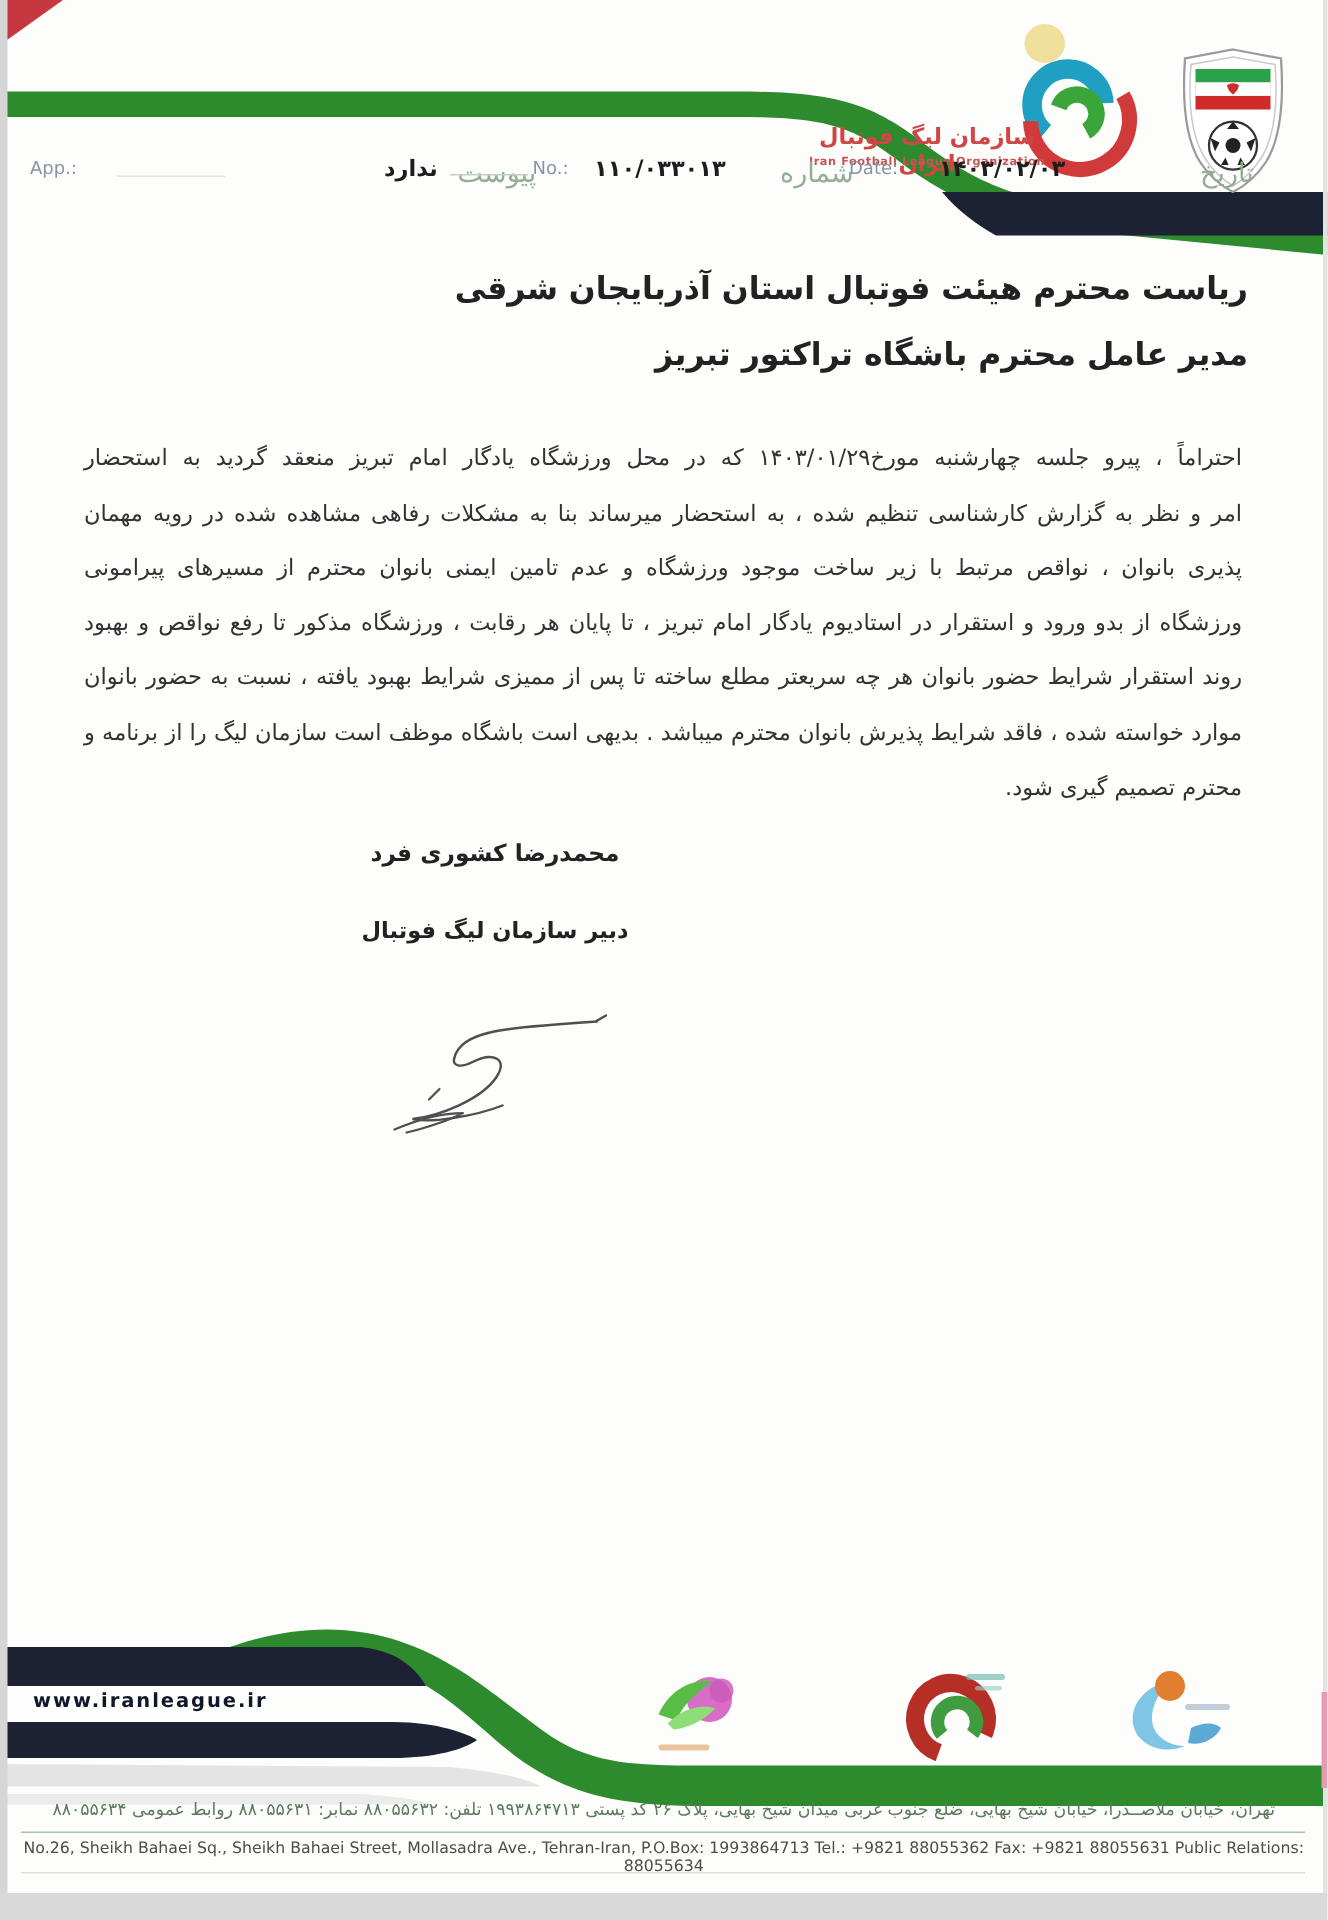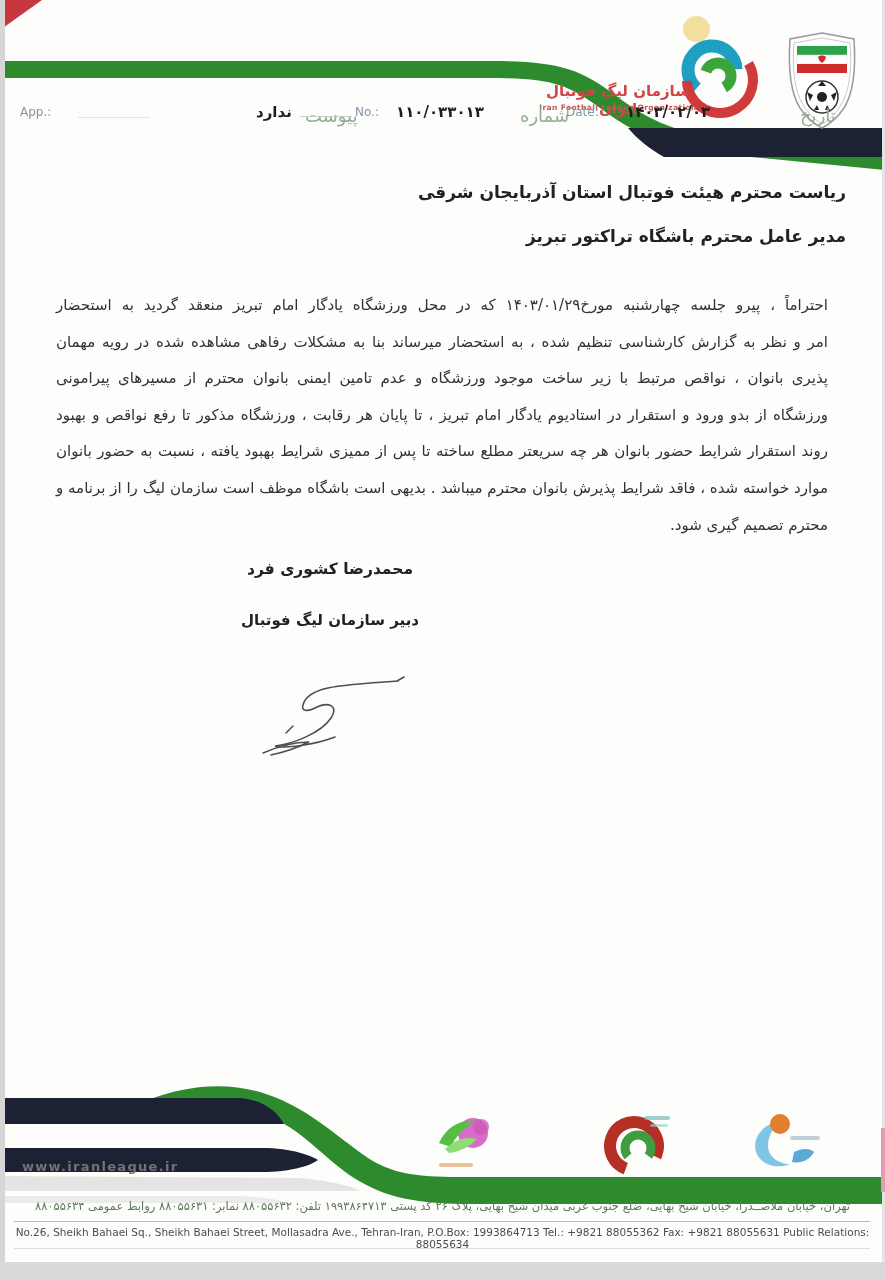--- a/index.html
+++ b/index.html
@@ -14,39 +14,39 @@
   .corner-red{left:0;top:0;width:42px;height:30px;background:#c63740;
               clip-path:polygon(0 0,100% 0,0 100%);}
   .yellow-dot{left:683px;top:16px;width:27px;height:26px;border-radius:50%;
               background:#e7c84e;opacity:.55;}
   
   .lbl-fa{font-size:18px;color:#93ae93;}
   .lbl-en{font-size:12px;color:#8495a5;}
   .val{font-size:15px;font-weight:bold;color:#1d1d1d;letter-spacing:1.5px;}
   .meta-line{height:1px;background:#c4cfc4;}
   
-  .recipients{left:74px;top:170px;width:772px;direction:rtl;text-align:right;
-              font-size:17px;font-weight:bold;line-height:44px;color:#222;}
+  .recipients{left:60px;top:170px;width:772px;direction:rtl;text-align:right;
+              font-size:21px;font-weight:bold;line-height:44px;color:#222;}
   .salutation{left:56px;top:254px;width:772px;direction:rtl;text-align:right;
               font-size:14.5px;color:#3a3a3a;}
   .bodytext{left:56px;top:287px;width:772px;direction:rtl;font-size:15px;
             line-height:36.6px;color:#323232;}
   .jl{text-align:justify;text-align-last:justify;}
   .jend{text-align:right;}
   .signblock{left:170px;top:560px;width:320px;text-align:center;direction:rtl;
              font-weight:bold;color:#222;}
   .signname{font-size:15.5px;}
   .signtitle{font-size:15px;margin-top:33px;}
   
   .brand-fa{left:538px;top:82px;width:160px;text-align:center;direction:rtl;
             font-size:15px;font-weight:bold;color:#d04545;}
   .brand-en{left:528px;top:103px;width:180px;text-align:center;
             font-size:7.5px;font-weight:bold;color:#c85555;letter-spacing:.4px;}
   
-  .url{left:22px;top:1127px;font-size:13px;font-weight:bold;color:#737373;letter-spacing:1.3px;margin-top:32px;}
+  .url{left:22px;top:1127px;font-size:13px;font-weight:bold;color:#0f172a;letter-spacing:1.3px;}
   .addr-fa{left:10px;top:1199px;width:865px;text-align:center;direction:rtl;
            font-size:11.5px;color:#5c7a5c;}
   .addr-en{left:10px;top:1226px;width:865px;text-align:center;
            font-size:10.5px;color:#4c4c4c;}
   .foot-line-green{left:14px;top:1221px;width:856px;height:1px;background:#a9c5a9;}
   .foot-line-gray{left:14px;top:1248px;width:856px;height:1px;background:#dedede;}
   .smudge{border-radius:2px;opacity:.65;}
 </style>
 </head>
 <body>

